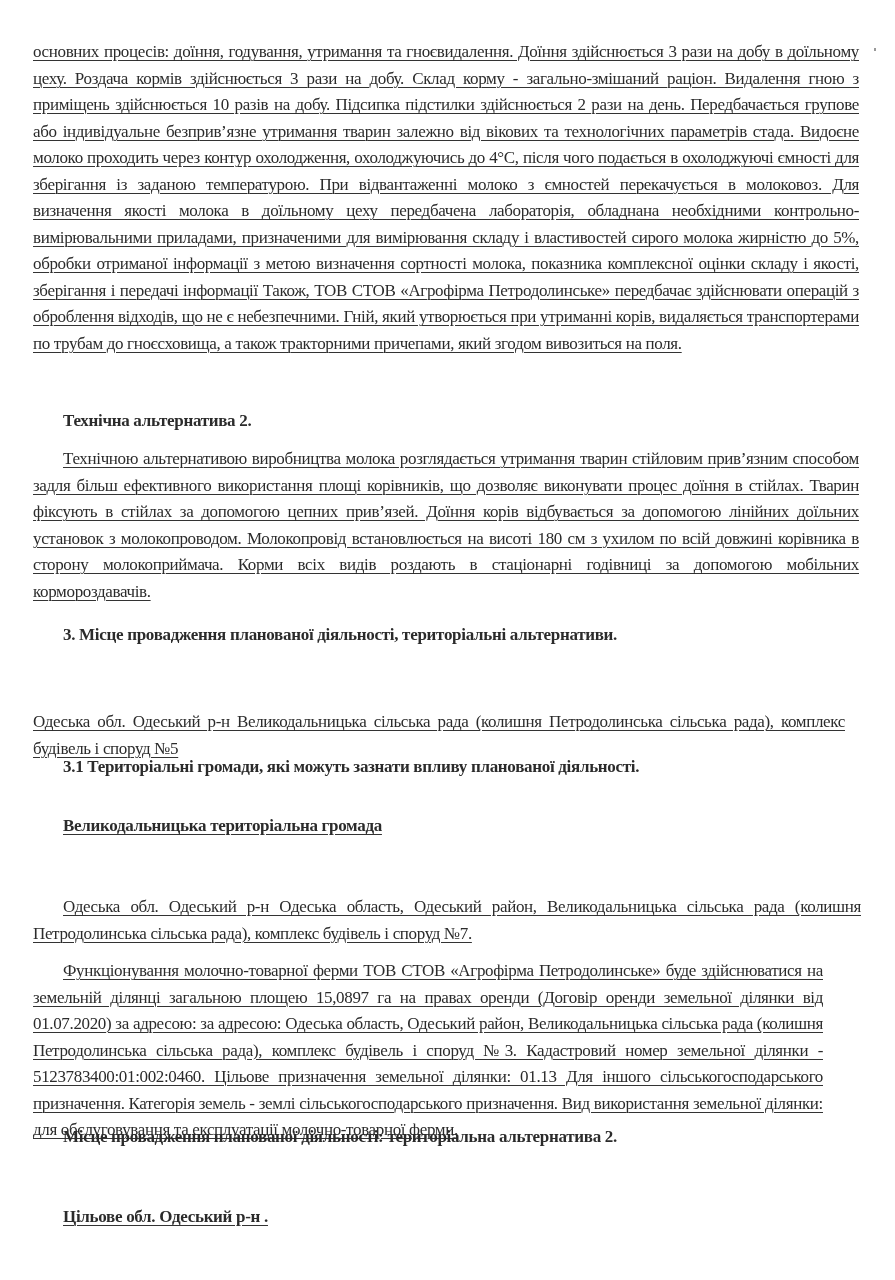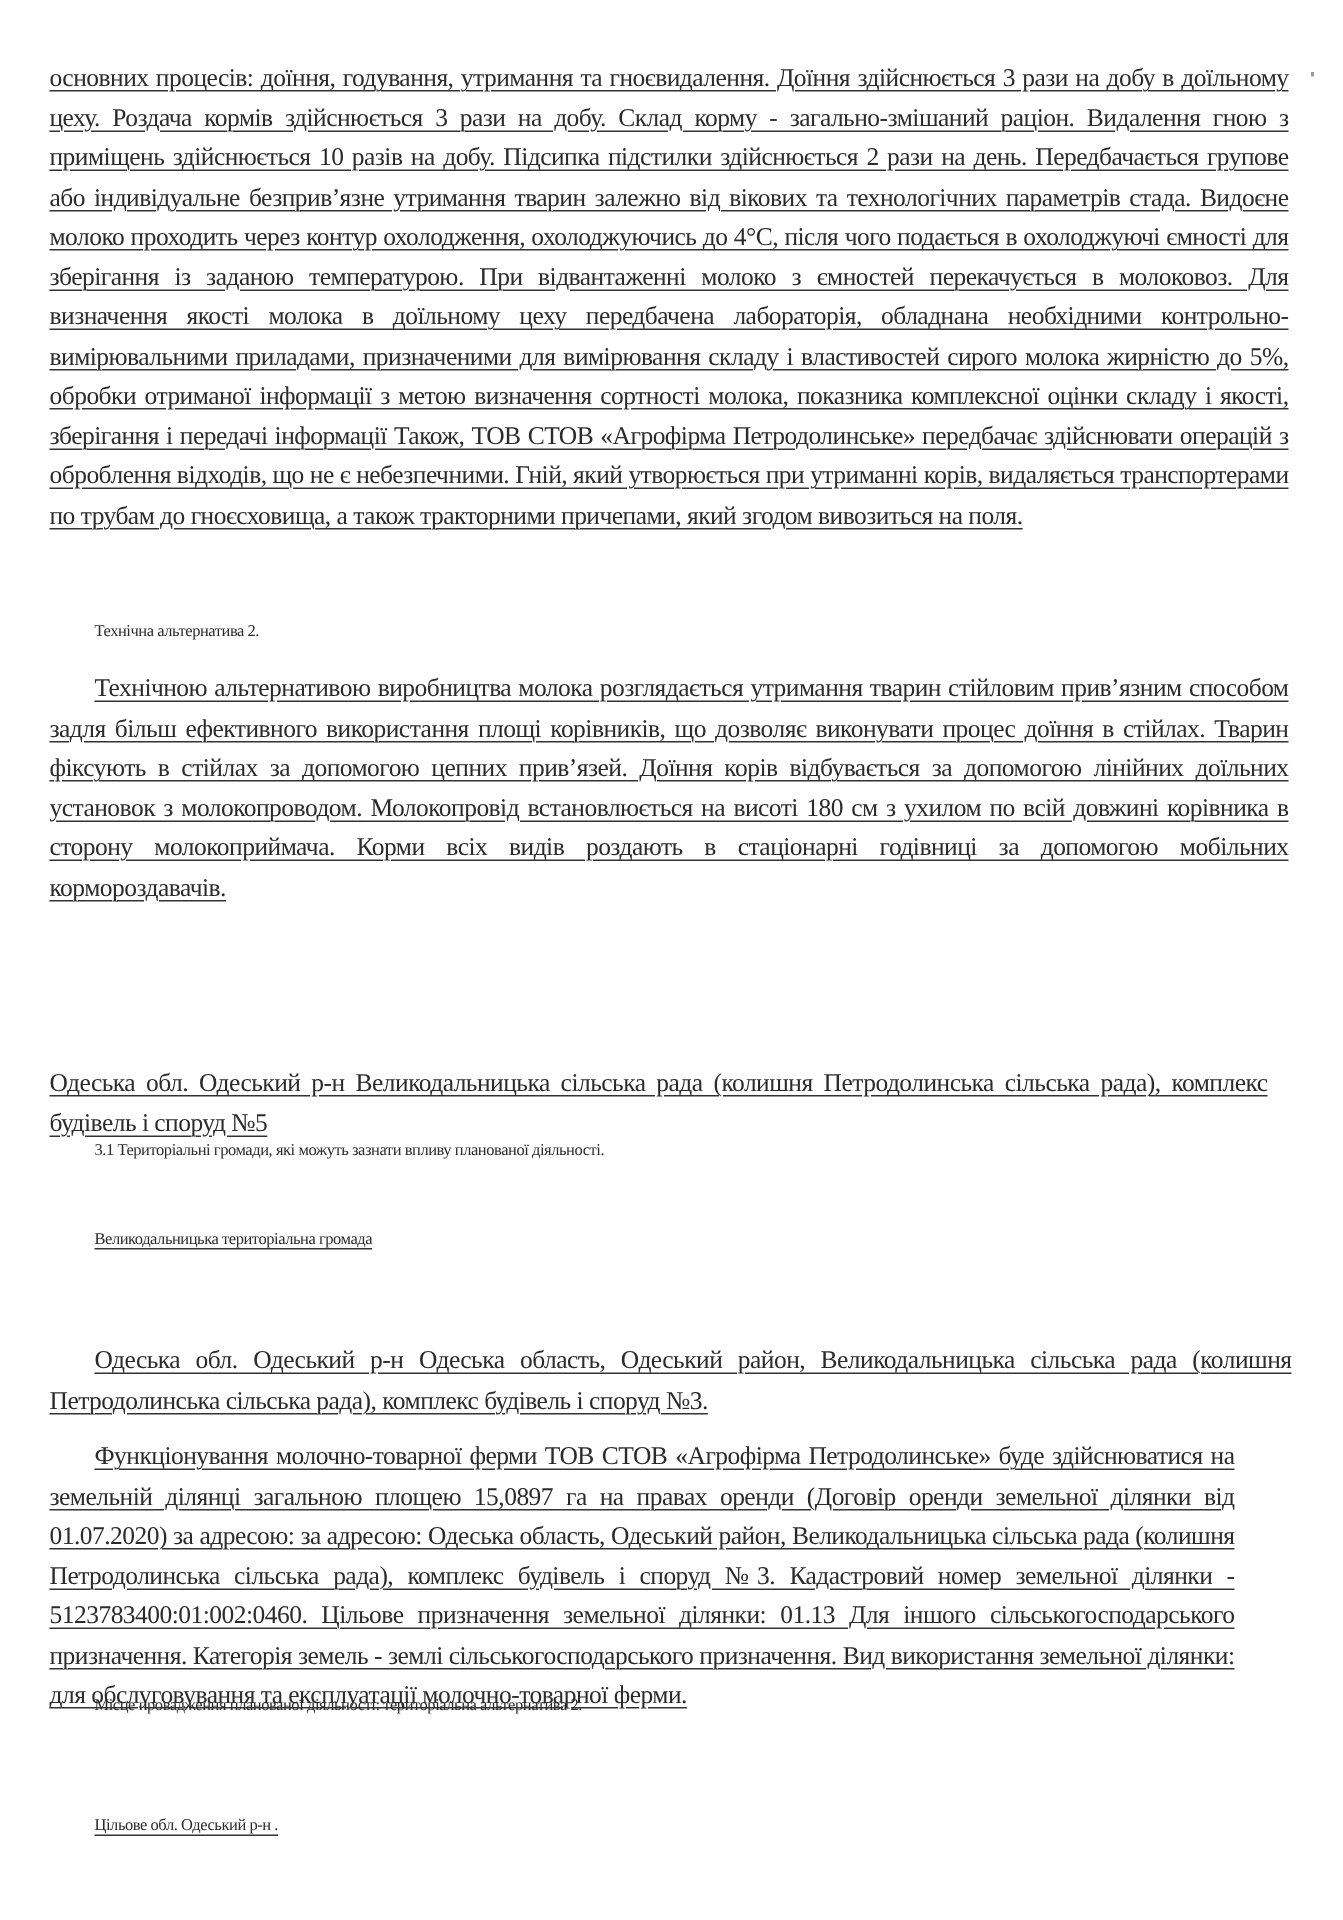--- a/index.html
+++ b/index.html
@@ -12,43 +12,44 @@
     .p {
       position: absolute; left: 33px; width: 826px;
       font-size: 15.6px; line-height: 26.5px;
       text-align: justify; text-align-last: left;
       letter-spacing: -0.35px;
       font-family: "Liberation Serif", "DejaVu Serif", serif;
       font-size: 17px;
     }
     .u { text-decoration: underline; text-decoration-color: #333; text-decoration-thickness: 1px; text-underline-offset: 3px; }
     .indent { text-indent: 30px; }
-    .plain { position: absolute; left: 63px; font-family: "Liberation Serif", "DejaVu Serif", serif; font-size: 11px; line-height: 26px; letter-spacing: -0.3px; }
+    .plain { position: absolute; left: 63px; font-family: "Liberation Serif", "DejaVu Serif", serif; font-size: 17px; line-height: 26px; letter-spacing: -0.3px; font-weight: bold; }
     .mark { position: absolute; right: 4px; top: 48px; width: 2px; height: 3px; background: #999; }
   </style>
 </head>
 <body>
 
 <div class="page">
   <div class="mark"></div>
 
   <div class="p u" style="top:39px;">основних процесів: доїння, годування, утримання та гноєвидалення. Доїння здійснюється 3 рази на добу в доїльному цеху. Роздача кормів здійснюється 3 рази на добу. Склад корму - загально-змішаний раціон. Видалення гною з приміщень здійснюється 10 разів на добу. Підсипка підстилки здійснюється 2 рази на день. Передбачається групове або індивідуальне безприв’язне утримання тварин залежно від вікових та технологічних параметрів стада. Видоєне молоко проходить через контур охолодження, охолоджуючись до 4°С, після чого подається в охолоджуючі ємності для зберігання із заданою температурою. При відвантаженні молоко з ємностей перекачується в молоковоз. Для визначення якості молока в доїльному цеху передбачена лабораторія, обладнана необхідними контрольно-вимірювальними приладами, призначеними для вимірювання складу і властивостей сирого молока жирністю до 5%, обробки отриманої інформації з метою визначення сортності молока, показника комплексної оцінки складу і якості, зберігання і передачі інформації Також, ТОВ СТОВ «Агрофірма Петродолинське» передбачає здійснювати операцій з оброблення відходів, що не є небезпечними. Гній, який утворюється при утриманні корів, видаляється транспортерами по трубам до гноєсховища, а також тракторними причепами, який згодом вивозиться на поля.</div>
 
   <div class="plain" style="top:408px;">Технічна альтернатива 2.</div>
 
   <div class="p u indent" style="top:446px;">Технічною альтернативою виробництва молока розглядається утримання тварин стійловим прив’язним способом задля більш ефективного використання площі корівників, що дозволяє виконувати процес доїння в стійлах. Тварин фіксують в стійлах за допомогою цепних прив’язей. Доїння корів відбувається за допомогою лінійних доїльних установок з молокопроводом. Молокопровід встановлюється на висоті 180 см з ухилом по всій довжині корівника в сторону молокоприймача. Корми всіх видів роздають в стаціонарні годівниці за допомогою мобільних кормороздавачів.</div>
 
+  <div class="plain" style="top:622px;">3. Місце провадження планованої діяльності, територіальні альтернативи.</div>
 
   <div class="p u" style="top:709px; width:812px;">Одеська обл. Одеський р-н Великодальницька сільська рада (колишня Петродолинська сільська рада), комплекс будівель і споруд №5</div>
 
   <div class="plain" style="top:754px;">3.1 Територіальні громади, які можуть зазнати впливу планованої діяльності.</div>
 
   <div class="plain u" style="top:813px;">Великодальницька територіальна громада</div>
 
 
-  <div class="p u indent" style="top:894px; width:828px;">Одеська обл. Одеський р-н Одеська область, Одеський район, Великодальницька сільська рада (колишня Петродолинська сільська рада), комплекс будівель і споруд №3.</div>
+  <div class="p u indent" style="top:894px; width:828px;">Одеська обл. Одеський р-н Одеська область, Одеський район, Великодальницька сільська рада (колишня Петродолинська сільська рада), комплекс будівель і споруд №7.</div>
 
   <div class="p u indent" style="top:958px; width:790px;">Функціонування молочно-товарної ферми ТОВ СТОВ «Агрофірма Петродолинське» буде здійснюватися на земельній ділянці загальною площею 15,0897 га на правах оренди (Договір оренди земельної ділянки від 01.07.2020) за адресою: за адресою: Одеська область, Одеський район, Великодальницька сільська рада (колишня Петродолинська сільська рада), комплекс будівель і споруд №3. Кадастровий номер земельної ділянки - 5123783400:01:002:0460. Цільове призначення земельної ділянки: 01.13 Для іншого сільськогосподарського призначення. Категорія земель - землі сільськогосподарського призначення. Вид використання земельної ділянки: для обслуговування та експлуатації молочно-товарної ферми.</div>
 
   <div class="plain" style="top:1124px;">Місце провадження планованої діяльності: територіальна альтернатива 2.</div>
 
   <div class="plain u" style="top:1204px;">Цільове обл. Одеський р-н .</div>
 </div>
 
 </body></html>

